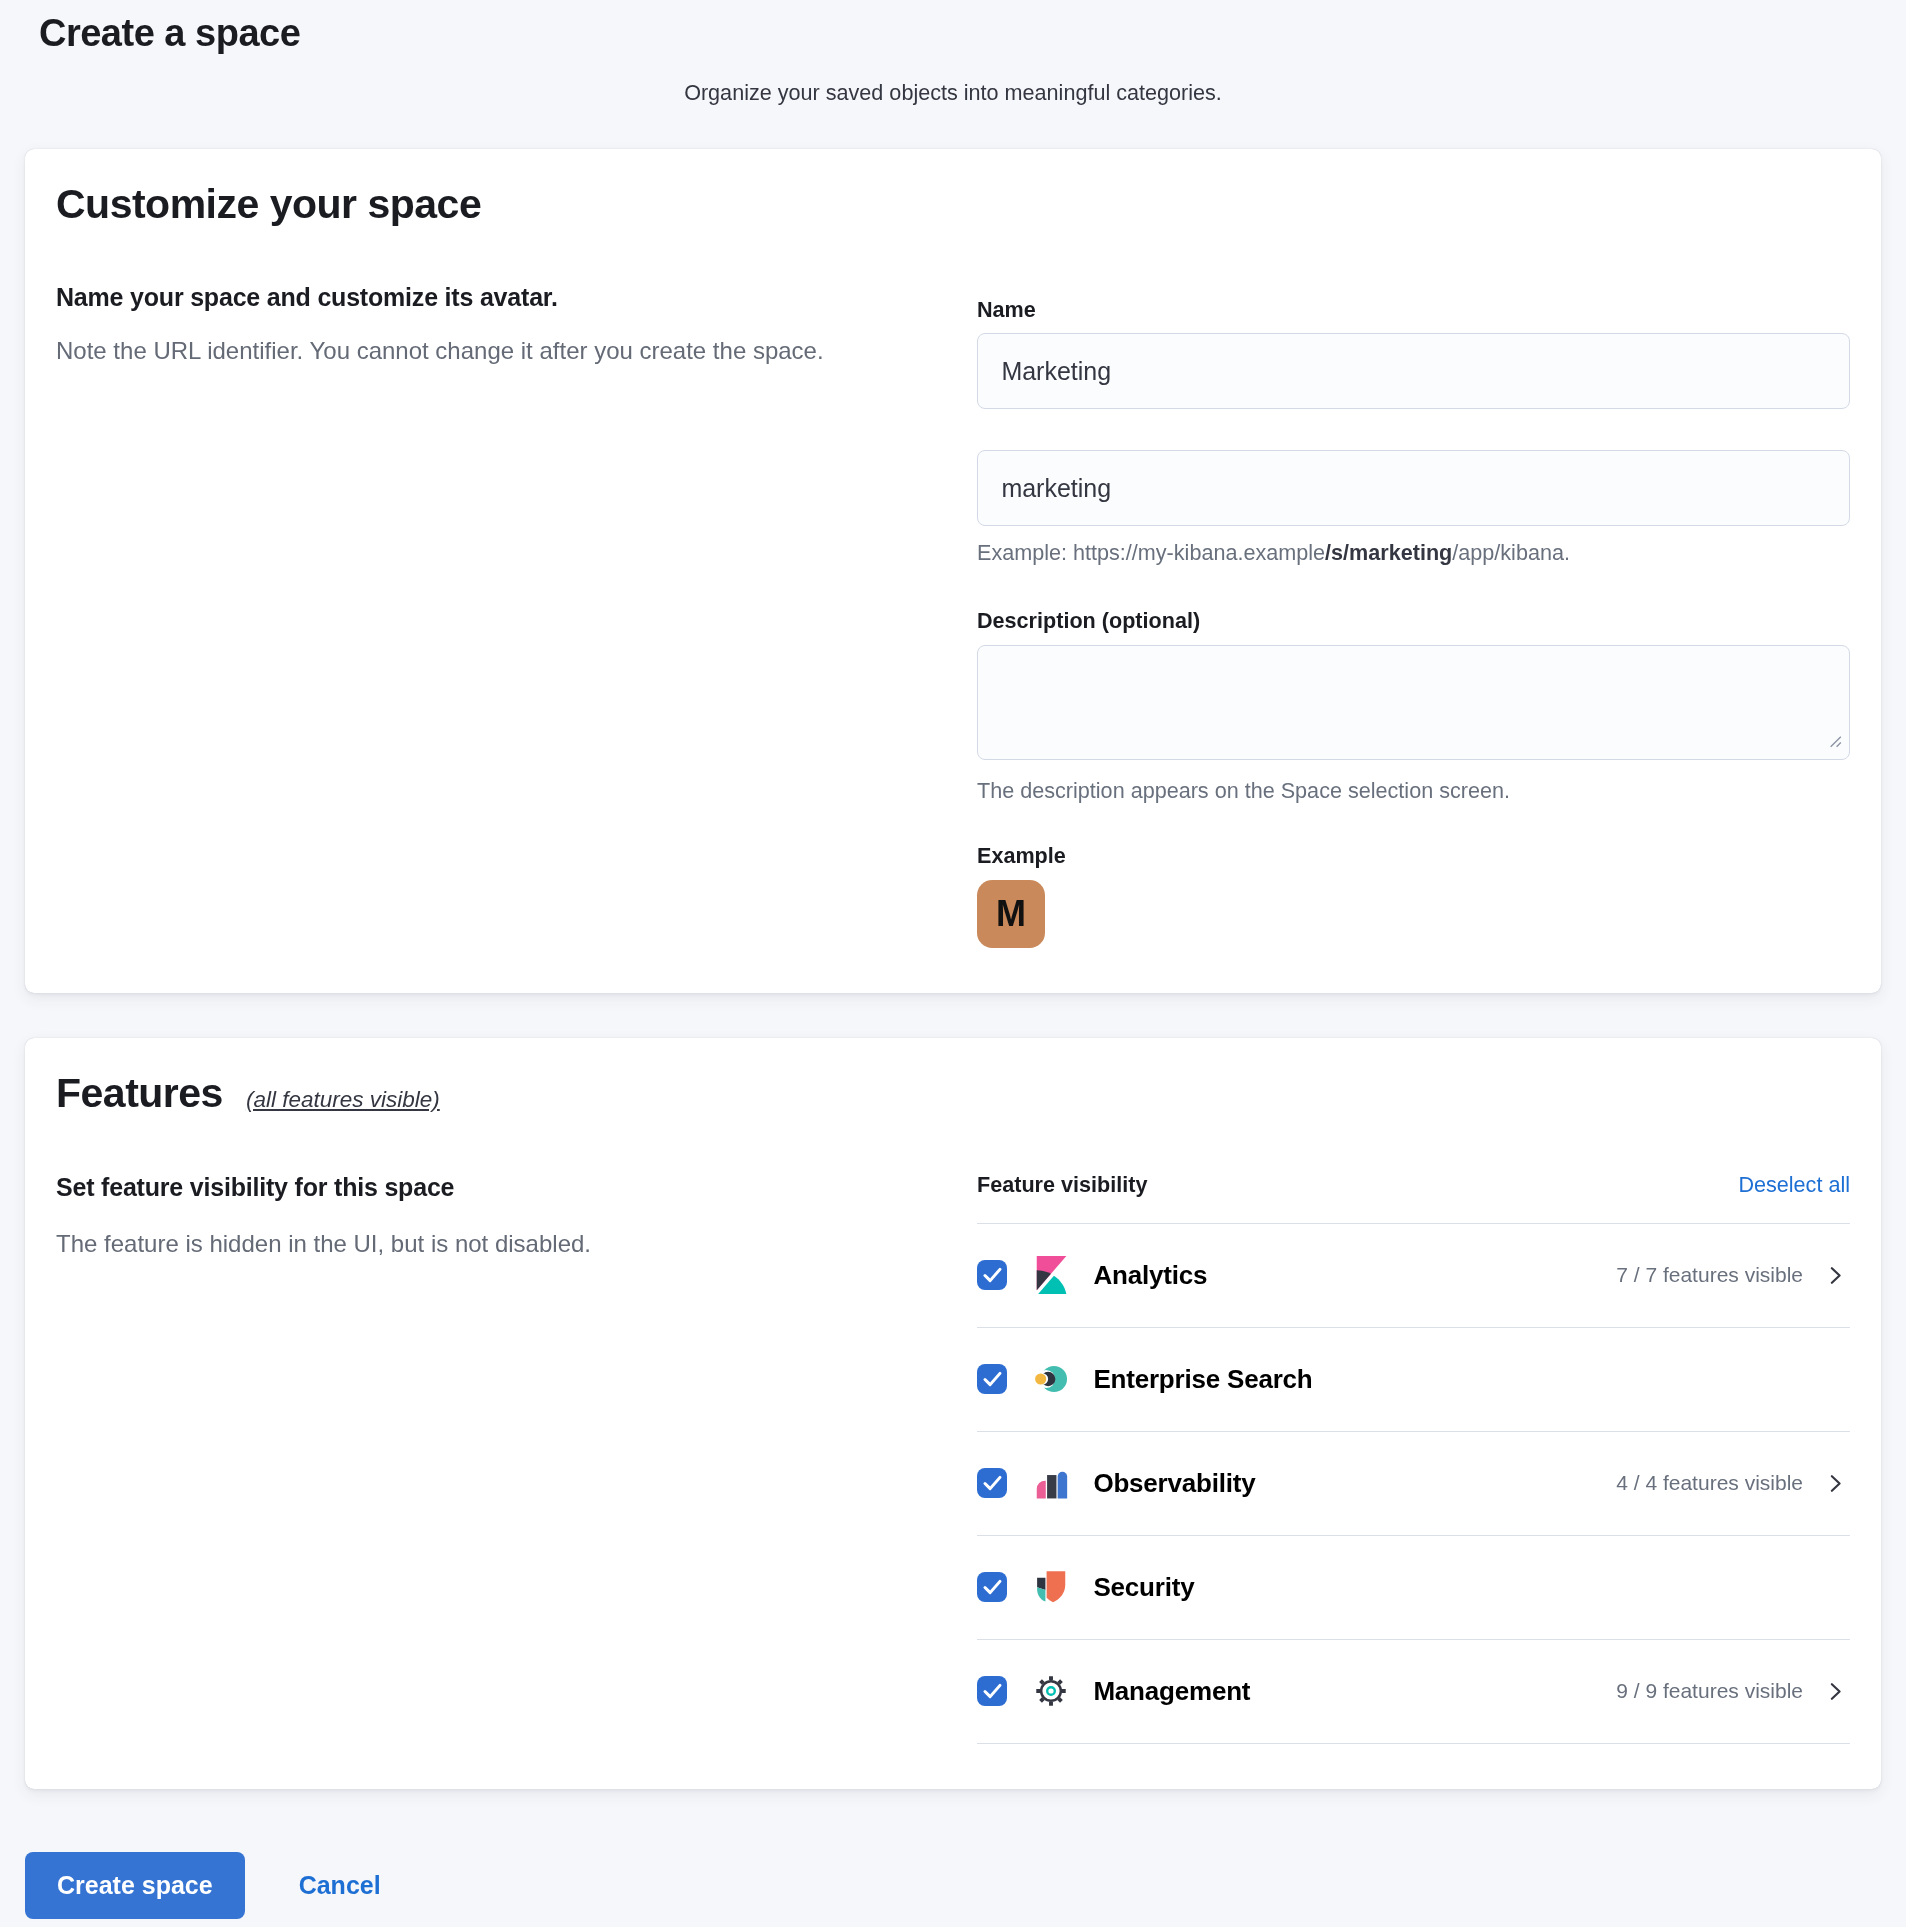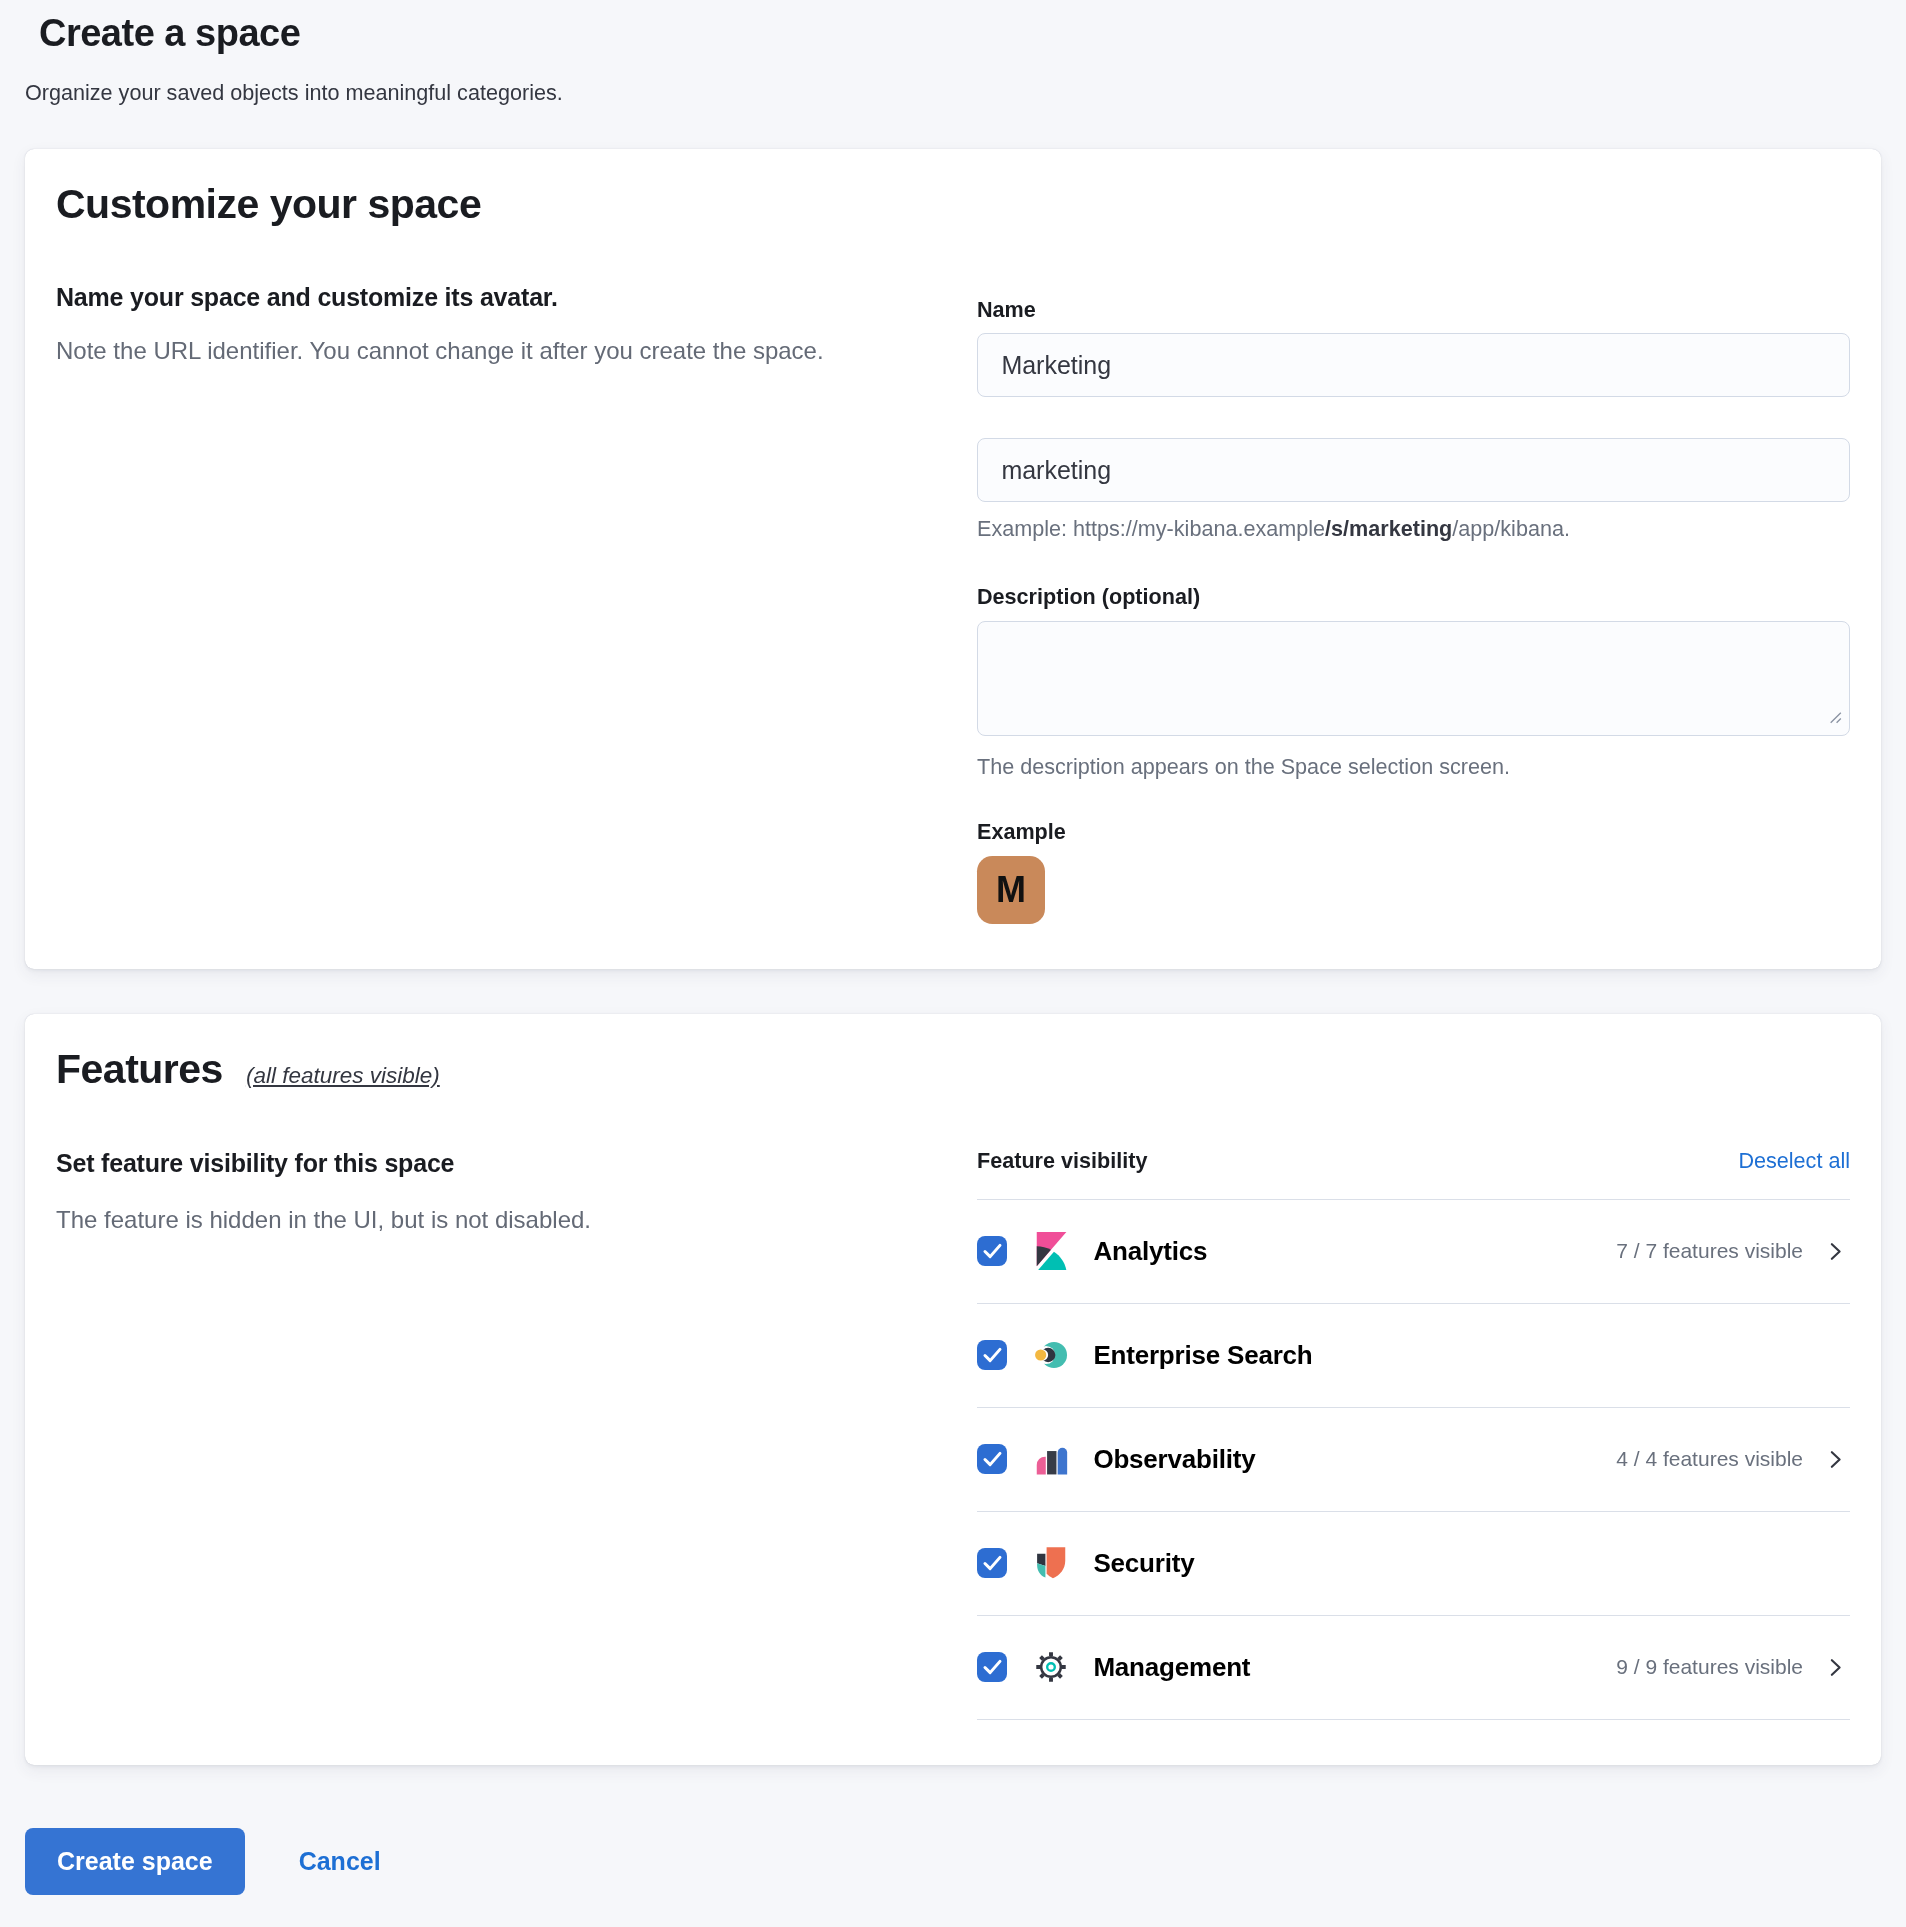--- a/index.html
+++ b/index.html
@@ -6,21 +6,21 @@
   html,body { background:#f6f7fa; }
   body {
     width:1906px; min-height:1928px;
     font-family:"Liberation Sans","DejaVu Sans",sans-serif;
     color:#343741;
     padding:0 25px 23.4px 25px;
   }
   
   .page-header { padding-top:10.8px; }
   .page-title { font-size:38px; font-weight:700; color:#1a1c21; letter-spacing:-0.5px; line-height:45px;margin-left:14px; }
-  .page-subtitle { margin-top:23.4px; font-size:21.6px; line-height:27px; color:#343741; }
+  .page-subtitle { margin-top:23.4px; font-size:21.6px; line-height:27px; color:#343741;text-align:center; }
 
   
   .card {
     background:#ffffff; border-radius:9px;
     box-shadow:0 1.8px 3.6px rgba(50,60,90,.06), 0 5.4px 14.4px rgba(50,60,90,.07), 0 0 0.9px rgba(50,60,90,.25);
     padding:31px 31px 45px 31px;
   }
   .card-1 { margin-top:43px; }
   .card-2 { margin-top:45px; }
   .card-title { font-size:41px; font-weight:700; color:#1a1c21; letter-spacing:-0.5px; line-height:49px; }
@@ -32,21 +32,21 @@
 
   .section-heading { font-size:25px; font-weight:700; color:#1a1c21; line-height:32px; letter-spacing:-0.2px; }
   .section-note { margin-top:21.6px; font-size:24px; line-height:31px; color:#646a76; }
 
   
   .form-group { margin-bottom:41px; }
   .form-label { font-size:21.6px; font-weight:700; color:#1a1c21; line-height:27px; margin-bottom:10.8px; }
   .form-label .inline-link { font-weight:400; }
   .text-link { color:#1d6fd4; text-decoration:none; cursor:pointer; }
   .text-input {
-    width:100%; height:64px; font-size:25px; color:#343741;
+    width:100%; height:76px; font-size:25px; color:#343741;
     font-family:"Liberation Sans","DejaVu Sans",sans-serif;
     background:#fbfcfe; border:0.9px solid #d3dae6; border-radius:8px;
     padding:0 23.4px; outline:none;
   }
   .help-text { margin-top:12.6px; font-size:21.6px; line-height:27px; color:#69707d; }
   .help-bold { font-weight:700; color:#343741; }
   .textarea-wrap { position:relative; }
   .description-textarea {
     width:100%; height:115px; font-size:25px; color:#343741;
     font-family:"Liberation Sans","DejaVu Sans",sans-serif;

